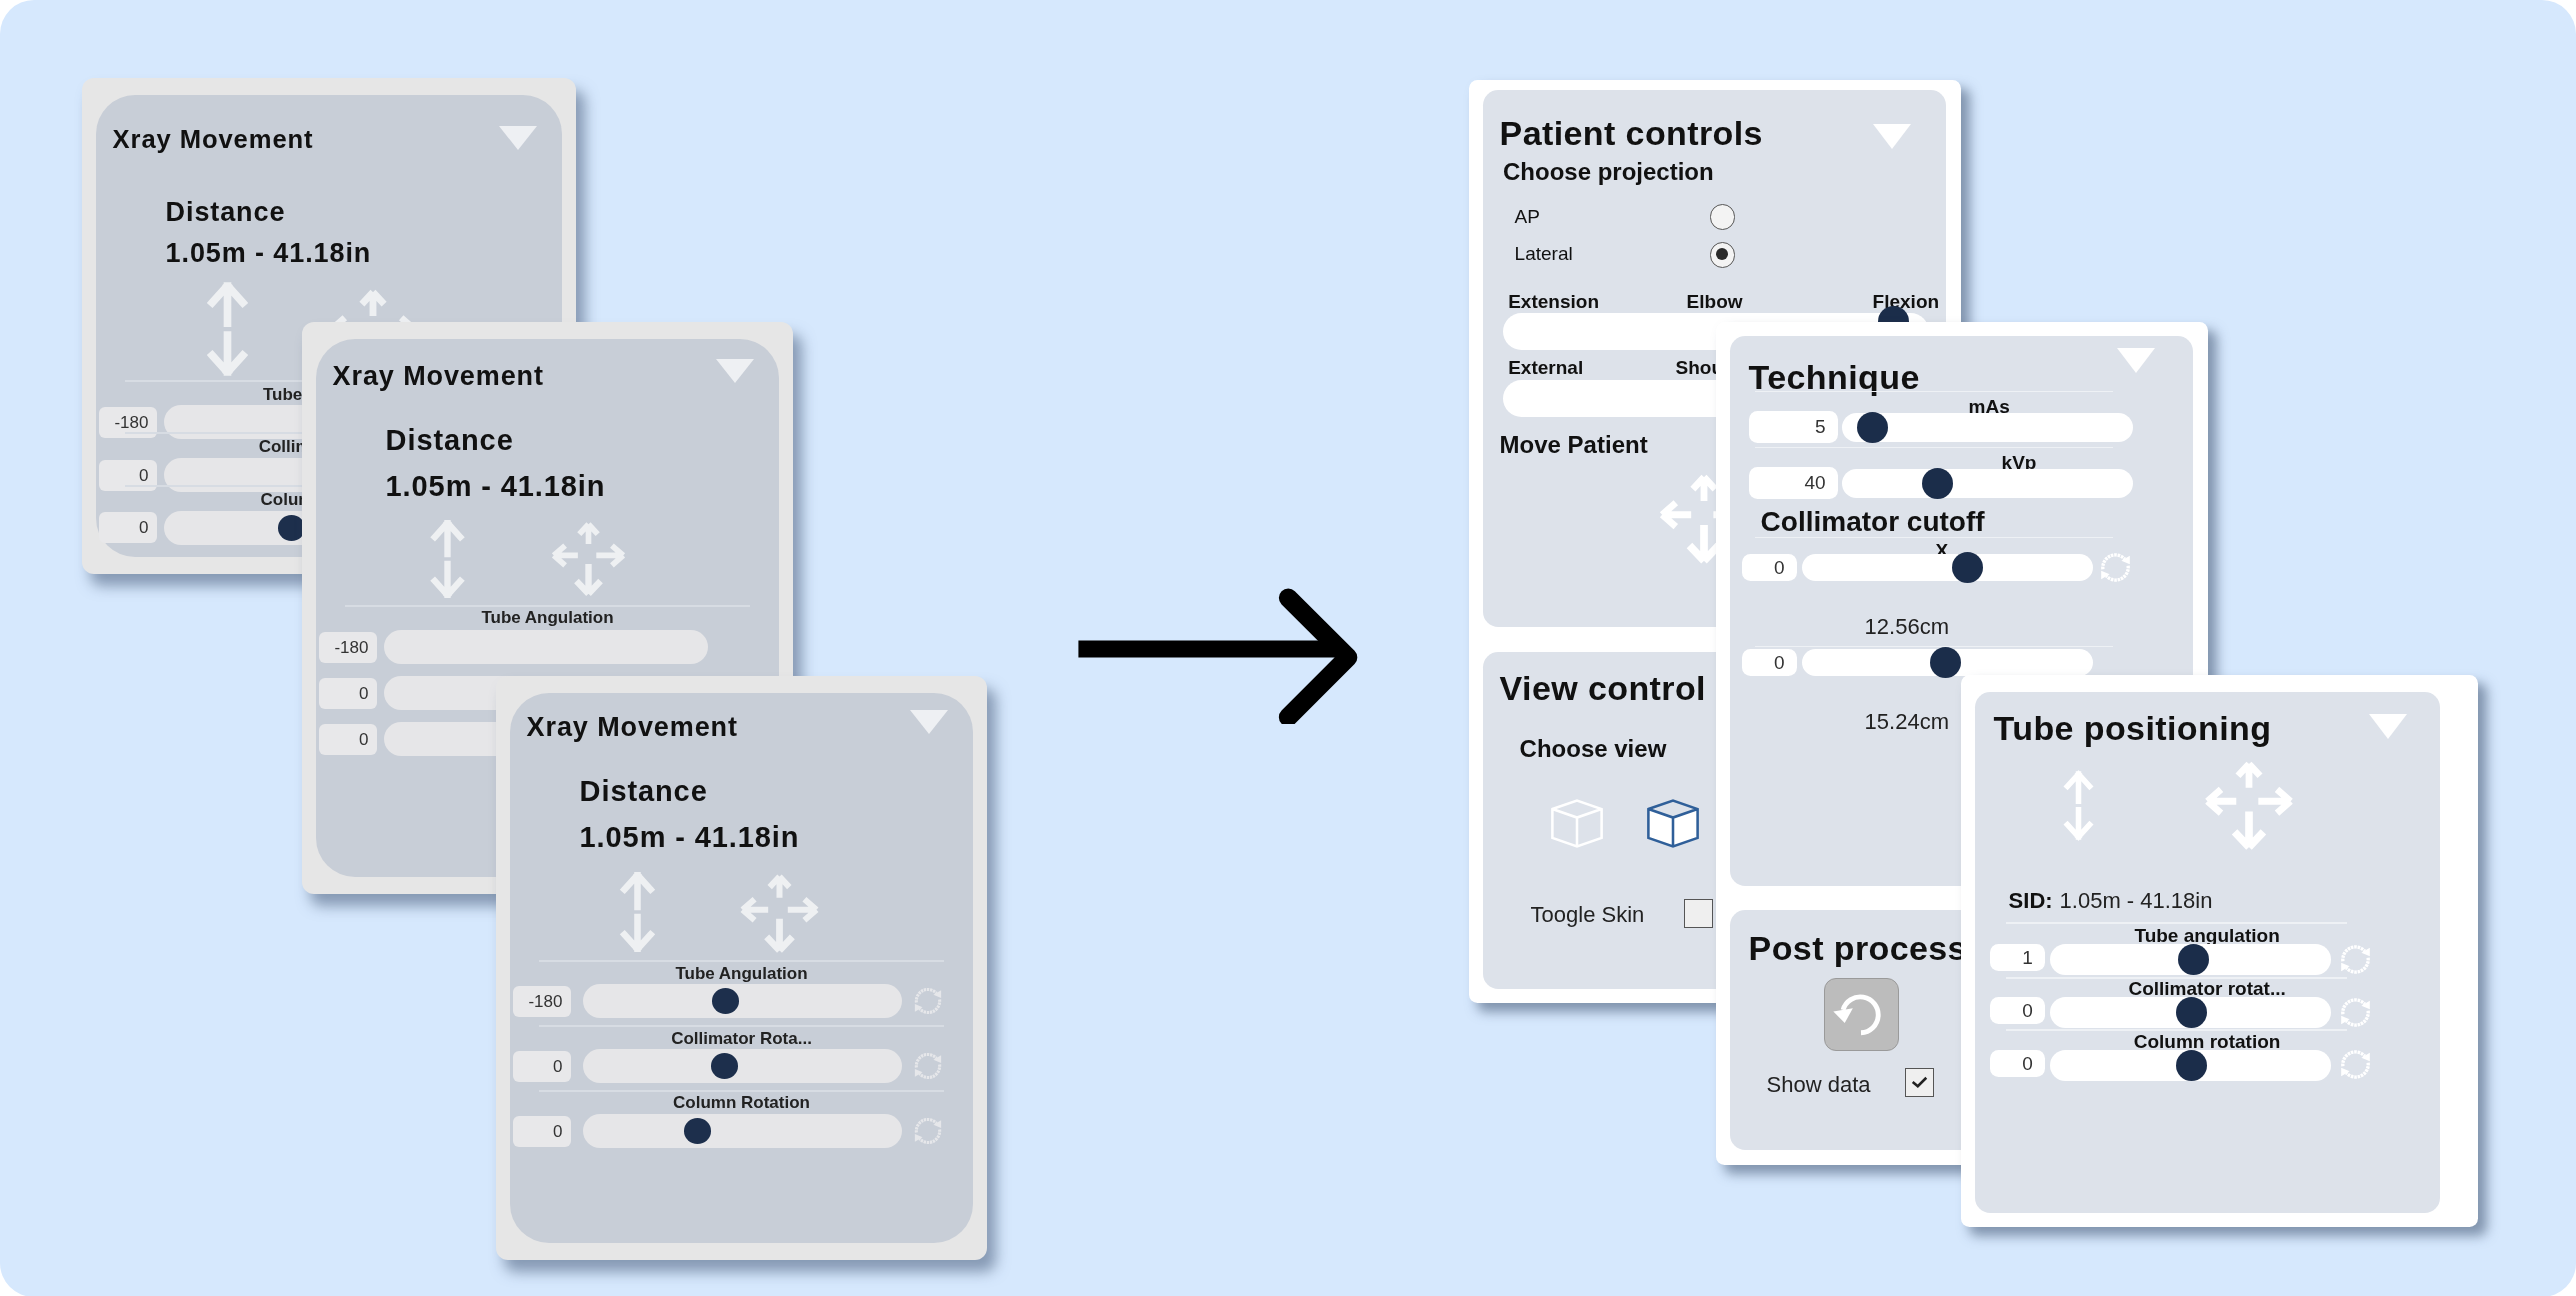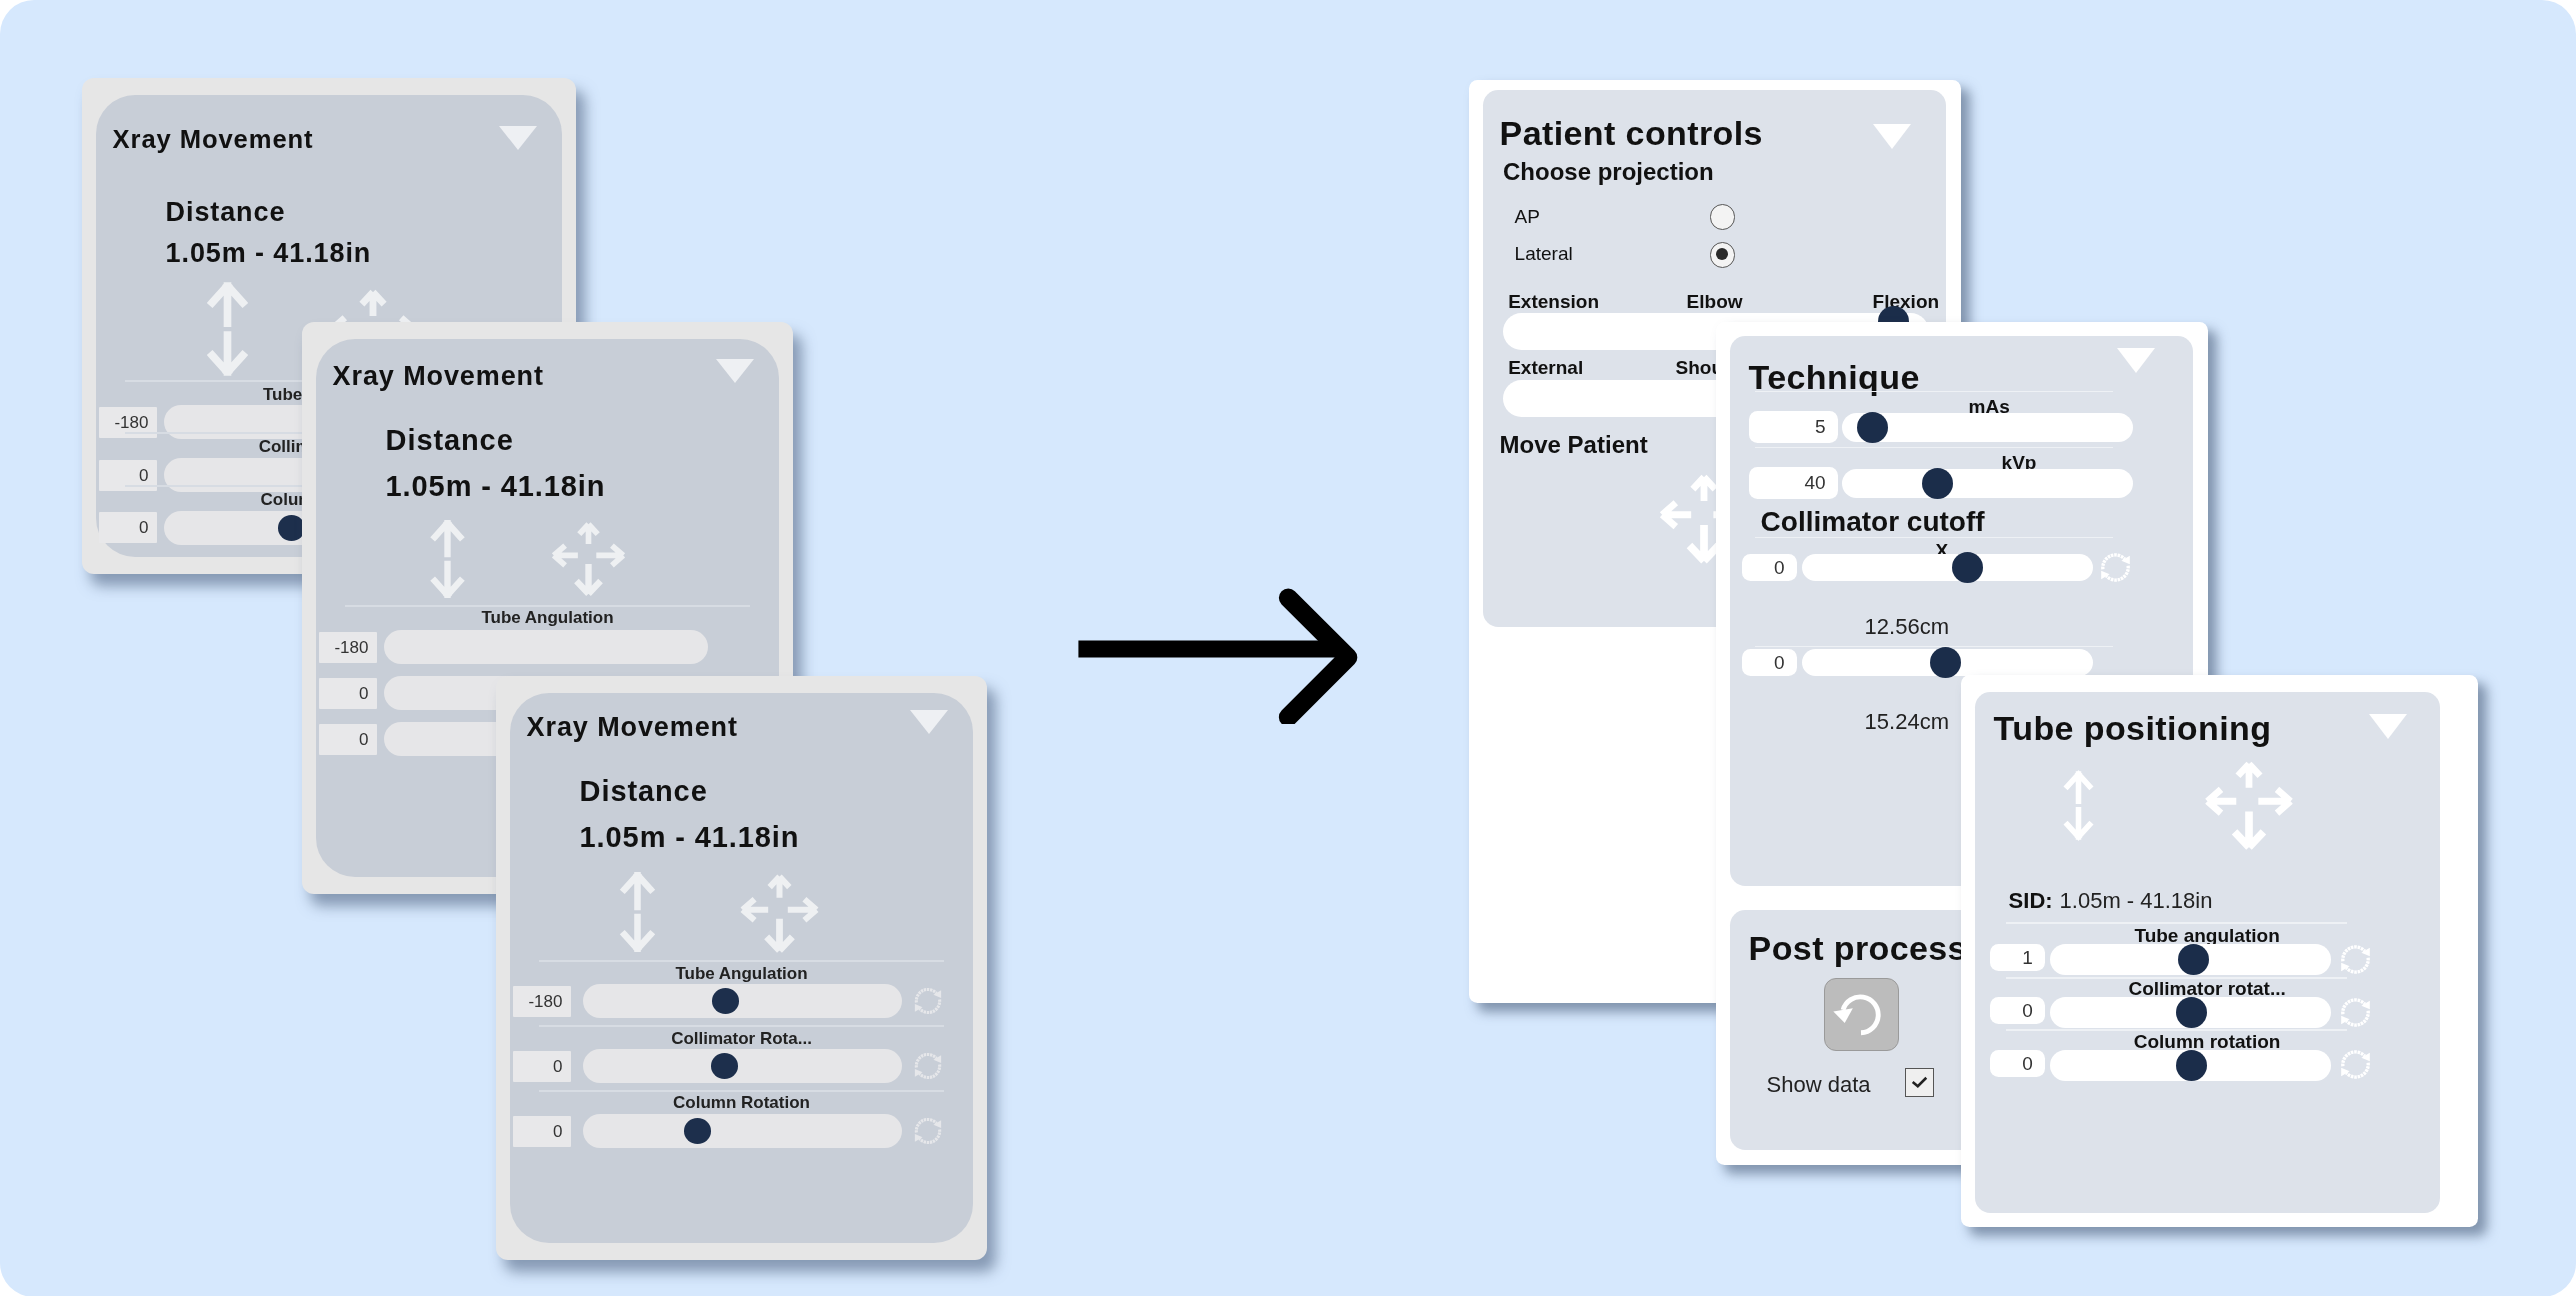--- a/index.html
+++ b/index.html
@@ -11,21 +11,21 @@
               box-shadow: 8.5px 12px 13.6px rgba(70,90,120,0.55); }
   .old-inner { position:absolute; left:13.6px; top:17px; right:13.6px; bottom:17px; background:#c8ced7; border-radius:39px; }
   .old-title { position:absolute; left:17px; top:30px; font-size:25.6px; font-weight:bold; color:#111; letter-spacing:0.9px; }
   .old-caret { position:absolute; right:25.6px; top:31px; width:0; height:0; border-left:19px solid transparent; border-right:19px solid transparent; border-top:24px solid #eef0f3; }
   .old-dist-label { position:absolute; left:70px; top:102px; font-size:27px; font-weight:bold; color:#111; letter-spacing:0.9px; }
   .old-dist-value { position:absolute; left:70px; top:143px; font-size:27px; font-weight:bold; color:#111; letter-spacing:0.9px; }
   .old-arrow-v { position:absolute; left:106px; top:187px; width:51px; height:94px; }
   .old-arrow-4 { position:absolute; left:230px; top:192px; width:94px; height:94px; }
   .old-sep { position:absolute; left:29px; right:29px; height:1.7px; background:#d7dce3; }
   .old-row-label { position:absolute; left:0; right:0; text-align:center; font-size:17px; font-weight:bold; color:#222; }
-  .old-num { position:absolute; left:3.4px; width:58px; height:31px; background:#e8e8ea; border-radius:1px; font-size:17px; color:#333; text-align:right; box-sizing:border-box; padding-right:8.5px; line-height:31px; }
+  .old-num { position:absolute; left:3.4px; width:58px; height:31px; background:#e8e8ea; border-radius:6px; font-size:17px; color:#333; text-align:right; box-sizing:border-box; padding-right:8.5px; line-height:31px; }
   .old-track { position:absolute; left:68px; width:324px; height:34px; background:#e6e6e8; border-radius:19px; }
   .old-knob { position:absolute; top:4.3px; width:27px; height:25.6px; border-radius:50%; background:#1d2f4c; }
   .old-reset { position:absolute; left:400px; width:36px; height:34px; }
 
   
   .big-arrow { position:absolute; left:1075px; top:579px; width:290px; height:145px; }
 
   
   .new-card { position:absolute; background:#ffffff; border-radius:8.5px; box-shadow: 8.5px 8.5px 12px rgba(60,80,110,0.55); }
   .new-section { position:absolute; background:#dde2ea; border-radius:15.3px; }
@@ -185,20 +185,34 @@
           <div class="knob" style="left:375px;top:-6.8px;"></div>
         </div>
       <div class="label-sm" style="left:25.6px;top:267px;">External</div>
       <div class="label-sm" style="left:193px;top:267px;">Shou</div>
       <div class="track" style="left:20.4px;top:290px;width:426px;height:37px;"></div>
       <div class="label-md" style="left:17px;top:341px;">Move Patient</div>
       <svg style="position:absolute;left:174px;top:382px;width:94px;height:94px;color:#ffffff" viewBox="0 0 110 110" width="94" height="94">
           <use href="#sym-arrow-4"></use>
         </svg>
     </div>
+    <div class="new-section" style="left:13.6px;top:572px;width:463px;height:337px;">
+      <div class="new-title" style="left:17px;top:17px;">View control</div>
+      <div class="label-md" style="left:37px;top:83px;">Choose view</div>
+      <svg style="position:absolute;left:66px;top:145px;width:56px;height:53px;" viewBox="0 0 66 62">
+        <path d="M4 14 L33 4 L62 14 L62 48 L33 58 L4 48 Z M4 14 L33 24 L62 14 M33 24 L33 58" stroke="#ffffff" stroke-width="3" fill="none"></path>
+      </svg>
+      <svg style="position:absolute;left:162px;top:145px;width:56px;height:53px;" viewBox="0 0 66 62">
+        <path d="M4 14 L33 24 L33 58 L4 48 Z" fill="#ffffff"></path>
+        <path d="M33 24 L62 14 L62 48 L33 58 Z" fill="#ffffff"></path>
+        <path d="M4 14 L33 4 L62 14 L62 48 L33 58 L4 48 Z M4 14 L33 24 L62 14 M33 24 L33 58" stroke="#2f5f99" stroke-width="3" fill="none"></path>
+      </svg>
+      <div class="text-plain" style="left:48px;top:250px;">Toogle Skin</div>
+      <div class="checkbox" style="left:201px;top:247px;"></div>
+    </div>
   </div>
 
   <div class="new-card" style="left:1716px;top:322px;width:492px;height:843px;">
     <div class="new-section" style="left:13.6px;top:13.6px;width:463px;height:550px;">
       <div class="new-title" style="left:19px;top:22px;">Technique</div>
       <div class="new-caret" style="left:387px;top:12px;"></div>
       <div class="sep" style="left:25.6px;top:55px;width:358px;"></div>
       <div class="label-sm" style="left:239px;top:60px;">mAs</div>
       <div class="numbox" style="left:19px;top:75px;width:89px;height:32px;line-height:32px;">5</div>
       <div class="track" style="left:112px;top:77px;width:291px;height:29px;">

